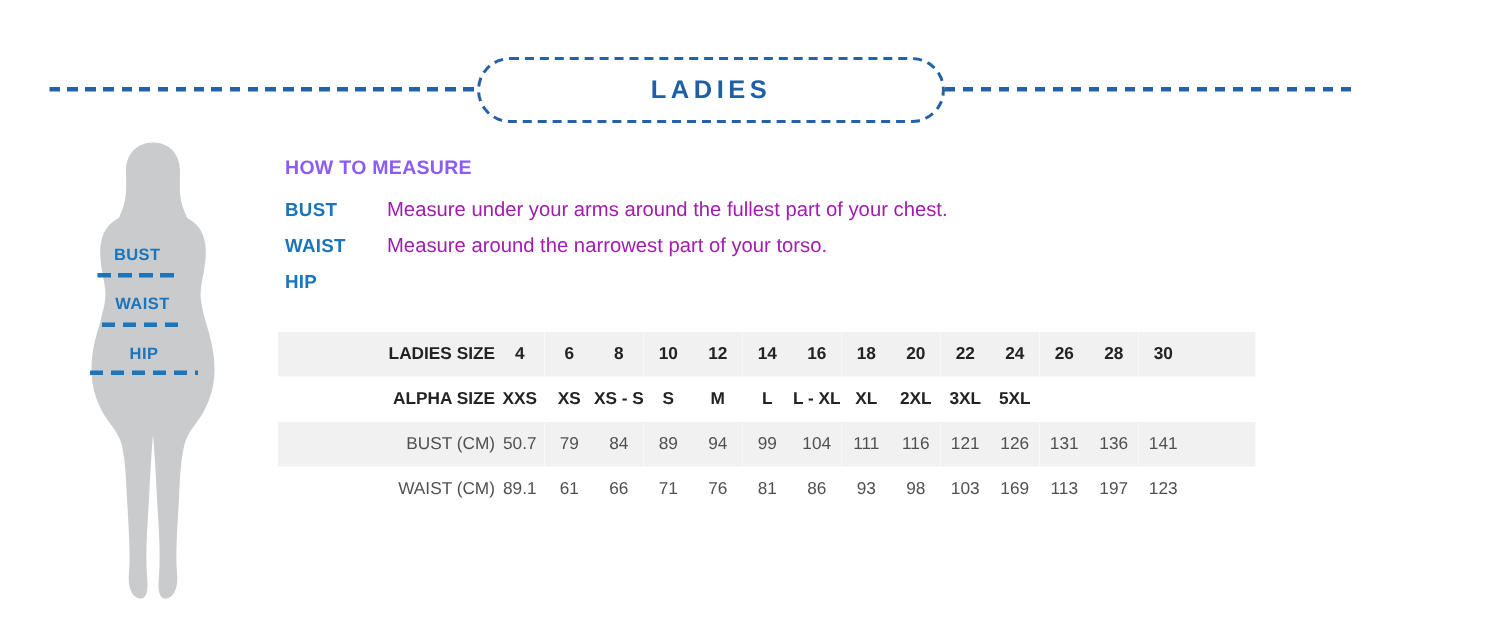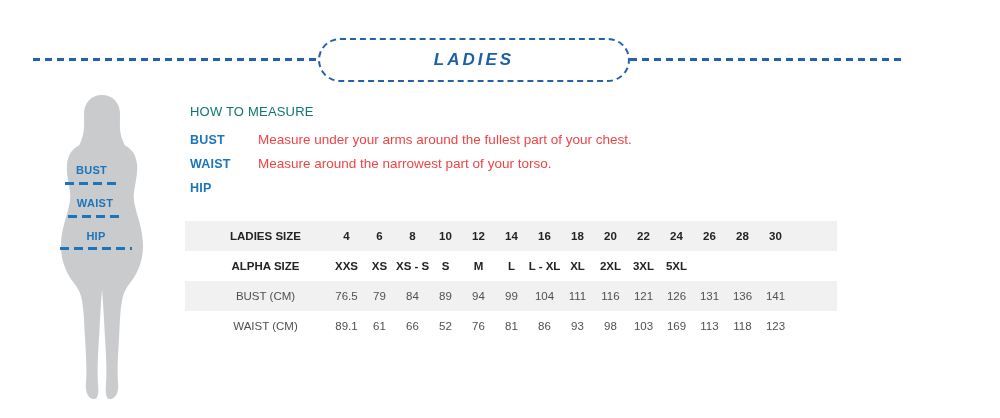--- a/index.html
+++ b/index.html
@@ -7,51 +7,51 @@
   .page{position:relative;width:1000px;height:418px;background:#ffffff;overflow:hidden;}
 
   
   .dash-line{position:absolute;height:3px;
     background:repeating-linear-gradient(90deg,#2361a9 0 7px,transparent 7px 12px);}
   .dash-left{left:33px;top:58px;width:285px;}
   .dash-right{left:630px;top:58px;width:275px;}
   .pill{position:absolute;left:318px;top:38px;width:308px;height:40px;
     border:2px dashed #2361a9;border-radius:22px;
     display:flex;align-items:center;justify-content:center;background:#fff;}
-  .pill-title{color:#1e5fa8;font-size:17px;font-weight:bold;letter-spacing:3px;font-style:italic;}
+  .pill-title{color:#1e5fa8;font-size:17px;font-weight:bold;letter-spacing:3px;}
 
   
   .figure{position:absolute;left:52px;top:93px;width:100px;height:312px;}
   .figure svg{position:absolute;left:0;top:0;width:100%;height:100%;}
   .fig-label{position:absolute;color:#1b75bc;font-weight:bold;font-size:11px;
     text-align:center;letter-spacing:0.3px;}
   .fig-dash{position:absolute;height:3px;
     background:repeating-linear-gradient(90deg,#1b75bc 0 9px,transparent 9px 14px);}
   .fig-label.bust{left:13px;top:71px;width:53px;}
   .fig-dash.bust{left:13px;top:89px;width:53px;}
   .fig-label.waist{left:16px;top:104px;width:54px;}
   .fig-dash.waist{left:16px;top:122px;width:54px;}
   .fig-label.hip{left:8px;top:137px;width:72px;}
   .fig-dash.hip{left:8px;top:154px;width:72px;}
 
   
   .htm{position:absolute;left:190px;top:104px;width:690px;}
-  .htm-title{font-size:13px;font-weight:normal;color:#0f766e;margin-bottom:9px;letter-spacing:0.2px;}
+  .htm-title{font-size:13px;font-weight:bold;color:#8b5cf6;margin-bottom:9px;letter-spacing:0.2px;}
   .htm-row{display:flex;line-height:24px;}
   .htm-term{width:68px;flex:0 0 68px;color:#1b75bc;font-weight:bold;font-size:12.5px;letter-spacing:0.2px;}
-  .htm-desc{color:#ef4444;font-size:13.5px;}
+  .htm-desc{color:#a21caf;font-size:13.5px;}
 
   
   .size-table{position:absolute;left:185px;top:221px;width:652px;
     border-collapse:collapse;table-layout:fixed;}
   .size-table td{height:30px;font-size:11.5px;text-align:center;color:#4f5052;
     padding:0;white-space:nowrap;overflow:hidden;}
   .size-table tr:nth-child(odd){background:#f1f1f2;}
   .size-table tr.bold-row td{font-weight:bold;color:#232325;}
-  .size-table td.label-cell{text-align:center;padding-left:16px;font-size:11.5px;}
+  .size-table td.label-cell{text-align:right;padding-left:16px;font-size:11.5px;}
 </style>
 </head>
 <body>
 
 <div class="page">
 
   <div class="dash-line dash-left"></div>
   <div class="pill">
     <span class="pill-title">LADIES</span>
   </div>
@@ -136,50 +136,50 @@
           <td>2XL</td>
           <td>3XL</td>
           <td>5XL</td>
           <td></td>
           <td></td>
           <td></td>
           <td></td>
         </tr>
         <tr>
           <td class="label-cell">BUST (CM)</td>
-          <td>76.5</td>
+          <td>50.7</td>
           <td>79</td>
           <td>84</td>
           <td>89</td>
           <td>94</td>
           <td>99</td>
           <td>104</td>
           <td>111</td>
           <td>116</td>
           <td>121</td>
           <td>126</td>
           <td>131</td>
           <td>136</td>
           <td>141</td>
           <td></td>
         </tr>
         <tr>
           <td class="label-cell">WAIST (CM)</td>
           <td>89.1</td>
           <td>61</td>
           <td>66</td>
-          <td>52</td>
+          <td>71</td>
           <td>76</td>
           <td>81</td>
           <td>86</td>
           <td>93</td>
           <td>98</td>
           <td>103</td>
           <td>169</td>
           <td>113</td>
-          <td>118</td>
+          <td>197</td>
           <td>123</td>
           <td></td>
         </tr>
       </tbody>
   </table>
 
 </div>
 
 </body></html>

